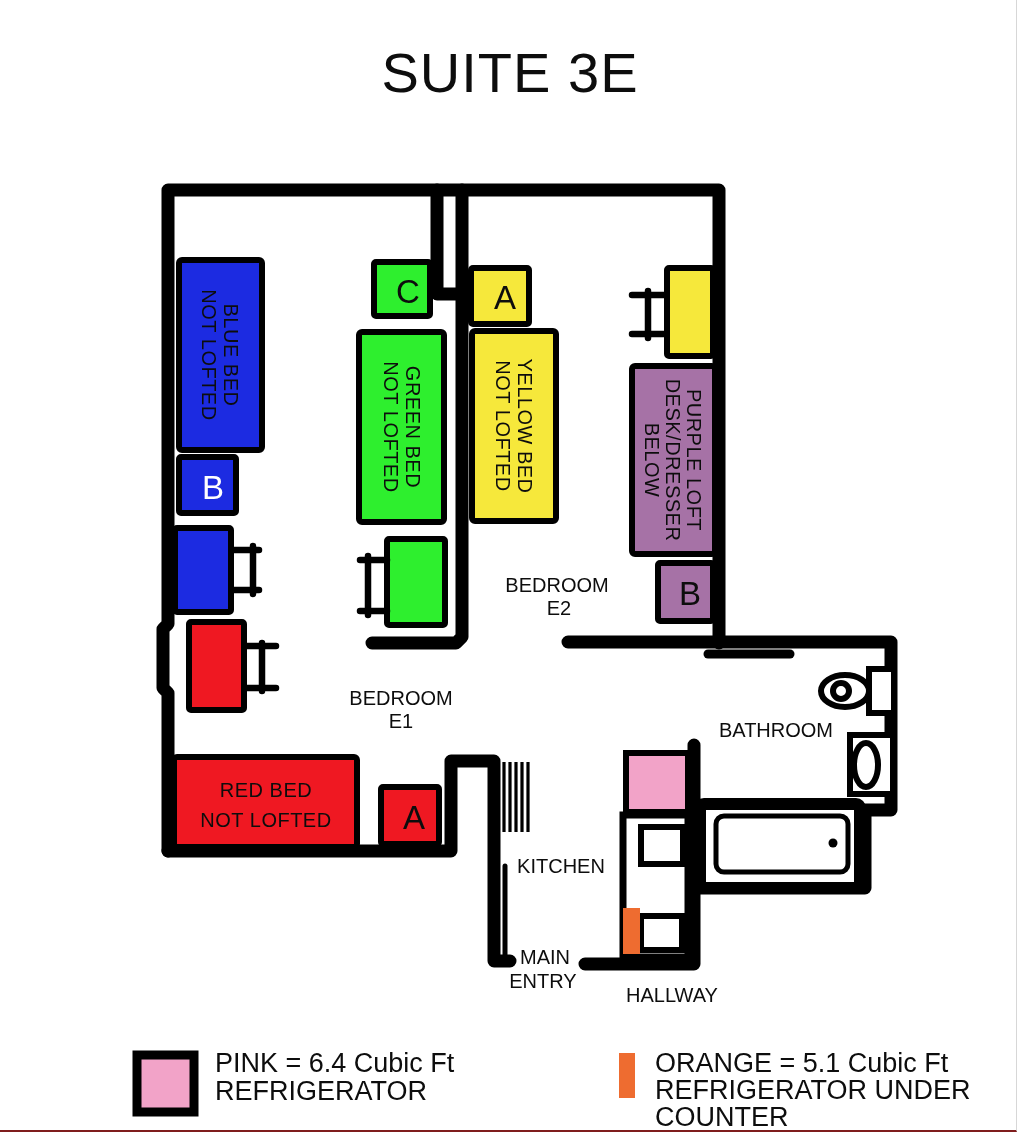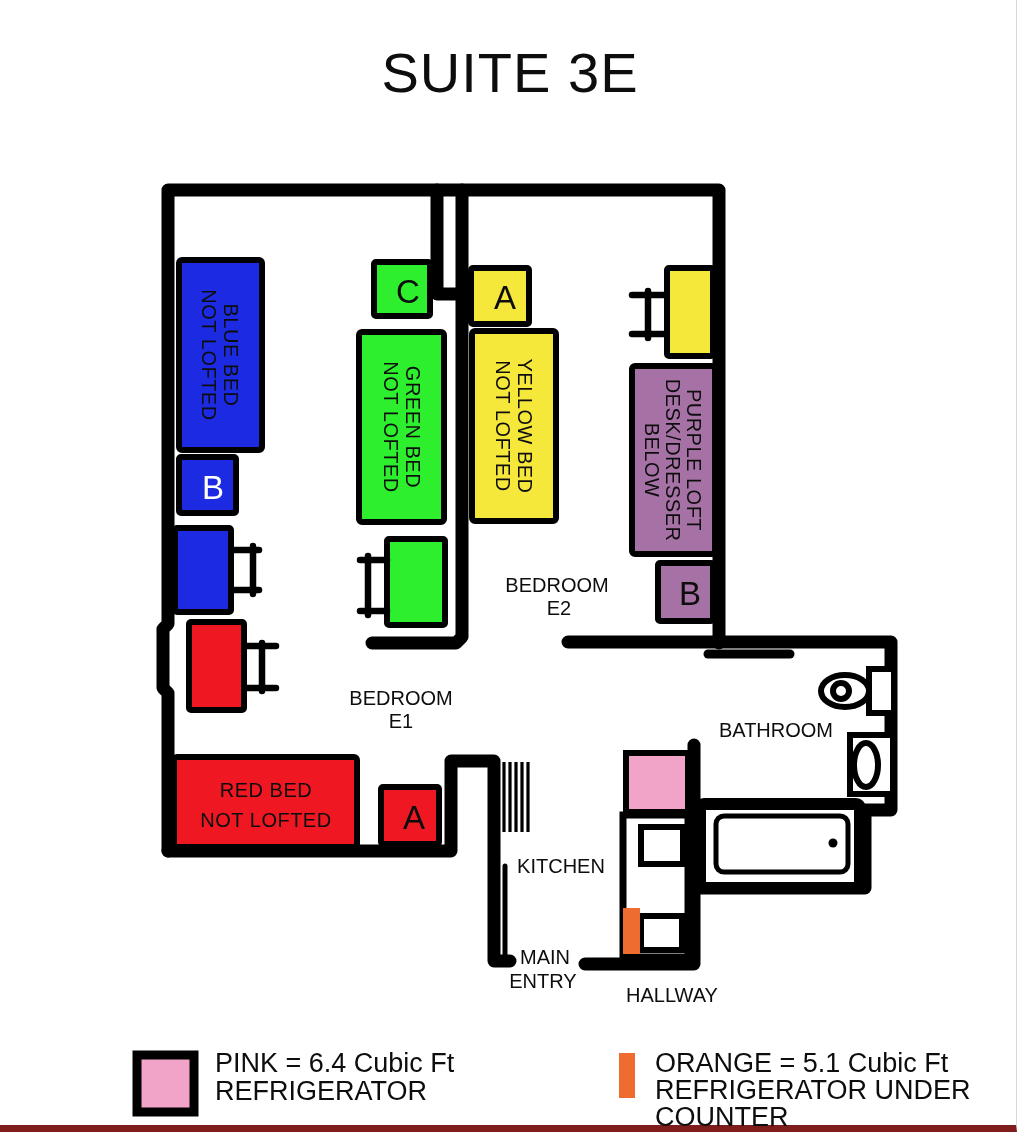--- a/index.html
+++ b/index.html
@@ -1,17 +1,17 @@
 <!DOCTYPE html>
 <html><head>
 <meta charset="utf-8">
 <style>
   html,body{margin:0;padding:0;background:#fff;}
   .page{position:relative;width:1017px;height:1132px;background:#fff;
-        border-right:1px solid #d7d7d7;border-bottom:7px solid #7f1d1d;box-sizing:border-box;
+        border-right:1px solid #d7d7d7;border-bottom:2px solid #7f1d1d;box-sizing:border-box;
         font-family:"Liberation Sans", sans-serif;}
   svg{display:block}
   .wall{stroke:#000;stroke-width:13;fill:none;stroke-linecap:round;stroke-linejoin:round;}
   .thinline{stroke:#000;stroke-width:5;fill:none;stroke-linecap:round;}
   .tpline{stroke:#000;stroke-width:9;fill:none;stroke-linecap:round;}
   .stripes{stroke:#000;stroke-width:3.2;fill:none;}
   .furn{stroke:#000;stroke-width:6;}
   .chair{stroke:#000;stroke-width:6.5;fill:none;stroke-linecap:round;}
   .fixture{fill:#fff;stroke:#000;stroke-width:6;}
   text{fill:#0d0d0d;dominant-baseline:central;}

